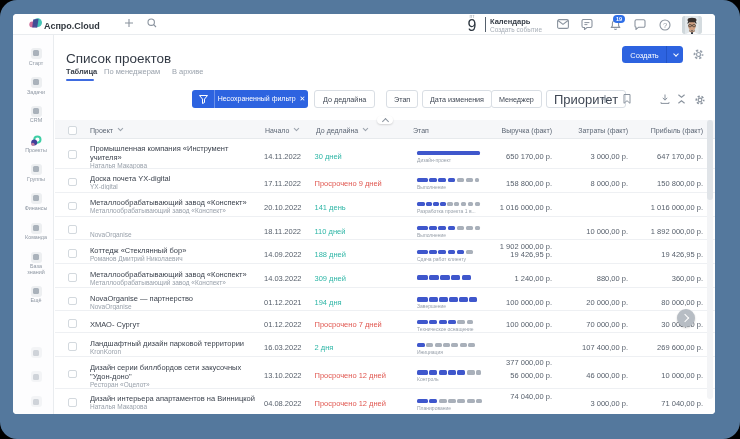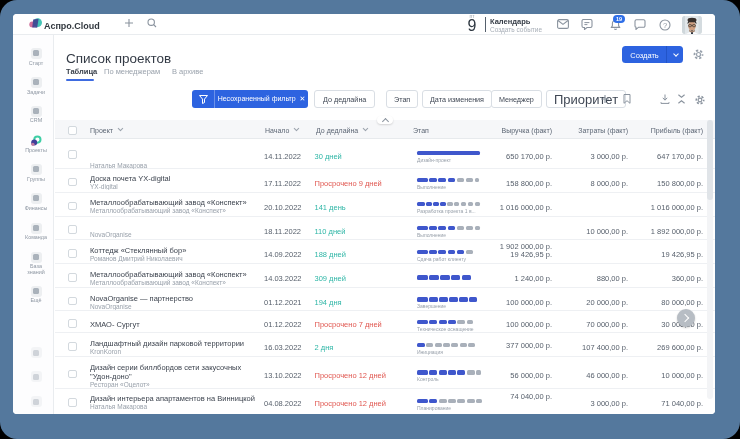--- a/index.html
+++ b/index.html
@@ -203,20 +203,21 @@
       <span class="th" style="left:210px">Начало <i class="car"></i></span>
       <span class="th" style="left:261px">До дедлайна <i class="car"></i></span>
       <span class="th" style="left:358px">Этап</span>
       <span class="th" style="right:163px;text-align:right">Выручка (факт)</span>
       <span class="th" style="right:87px;text-align:right">Затраты (факт)</span>
       <span class="th" style="right:12px;text-align:right">Прибыль (факт)</span>
     </div>
     <div id="tbody">
 <div class="row" style="top:103.5px;height:30px;">
 <span class="cb" style="top:11.9px"></span>
+<div class="tit" style="top:5.5px">Промышленная компания «Инструмент<br>учителя»</div>
 <div class="sub" style="top:23.7px">Наталья Макарова</div>
 <div class="dt" style="top:13.0px">14.11.2022</div>
 <div class="dl" style="top:13.0px;color:#2eb6a6">30 дней</div>
 <div class="bar" style="top:12.3px">
               <i style="left:0;width:63px;background:#3f57cc"></i>
             </div>
 <div class="blab" style="top:18.4px">Дизайн-проект</div>
 <div class="amt" style="top:13.0px;right:163px">650 170,00 р.</div>
 <div class="amt" style="top:13.0px;right:87px">3 000,00 р.</div>
 <div class="amt" style="top:13.0px;right:12px">647 170,00 р.</div>
@@ -362,21 +363,21 @@
 <div class="bar" style="top:9.4px">
               <i style="left:0.0px;width:8.0px;background:#3f57cc"></i>
               <i style="left:9.3px;width:7.0px;background:#a9b0ba"></i>
               <i style="left:17.6px;width:7.0px;background:#a9b0ba"></i>
               <i style="left:25.9px;width:7.0px;background:#a9b0ba"></i>
               <i style="left:34.2px;width:7.0px;background:#a9b0ba"></i>
               <i style="left:42.5px;width:7.0px;background:#a9b0ba"></i>
               <i style="left:50.8px;width:7.0px;background:#a9b0ba"></i>
             </div>
 <div class="blab" style="top:15.5px">Инициация</div>
-<div class="amt" style="top:8px;right:163px">377 000,00 р.</div>
+<div class="amt" style="top:25px;right:163px">377 000,00 р.</div>
 <div class="amt" style="top:10.1px;right:87px">107 400,00 р.</div>
 <div class="amt" style="top:10.1px;right:12px">269 600,00 р.</div>
 </div>
 <div class="row" style="top:322.5px;height:31px;">
 <span class="cb" style="top:12.4px"></span>
 <div class="tit" style="top:5.5px">Дизайн серии биллбордов сети закусочных<br>"Удон-доно"</div>
 <div class="sub" style="top:23.7px">Ресторан «Оцелот»</div>
 <div class="dt" style="top:13.5px">13.10.2022</div>
 <div class="dl" style="top:13.5px;color:#e05750">Просрочено 12 дней</div>
 <div class="bar" style="top:12.8px">

